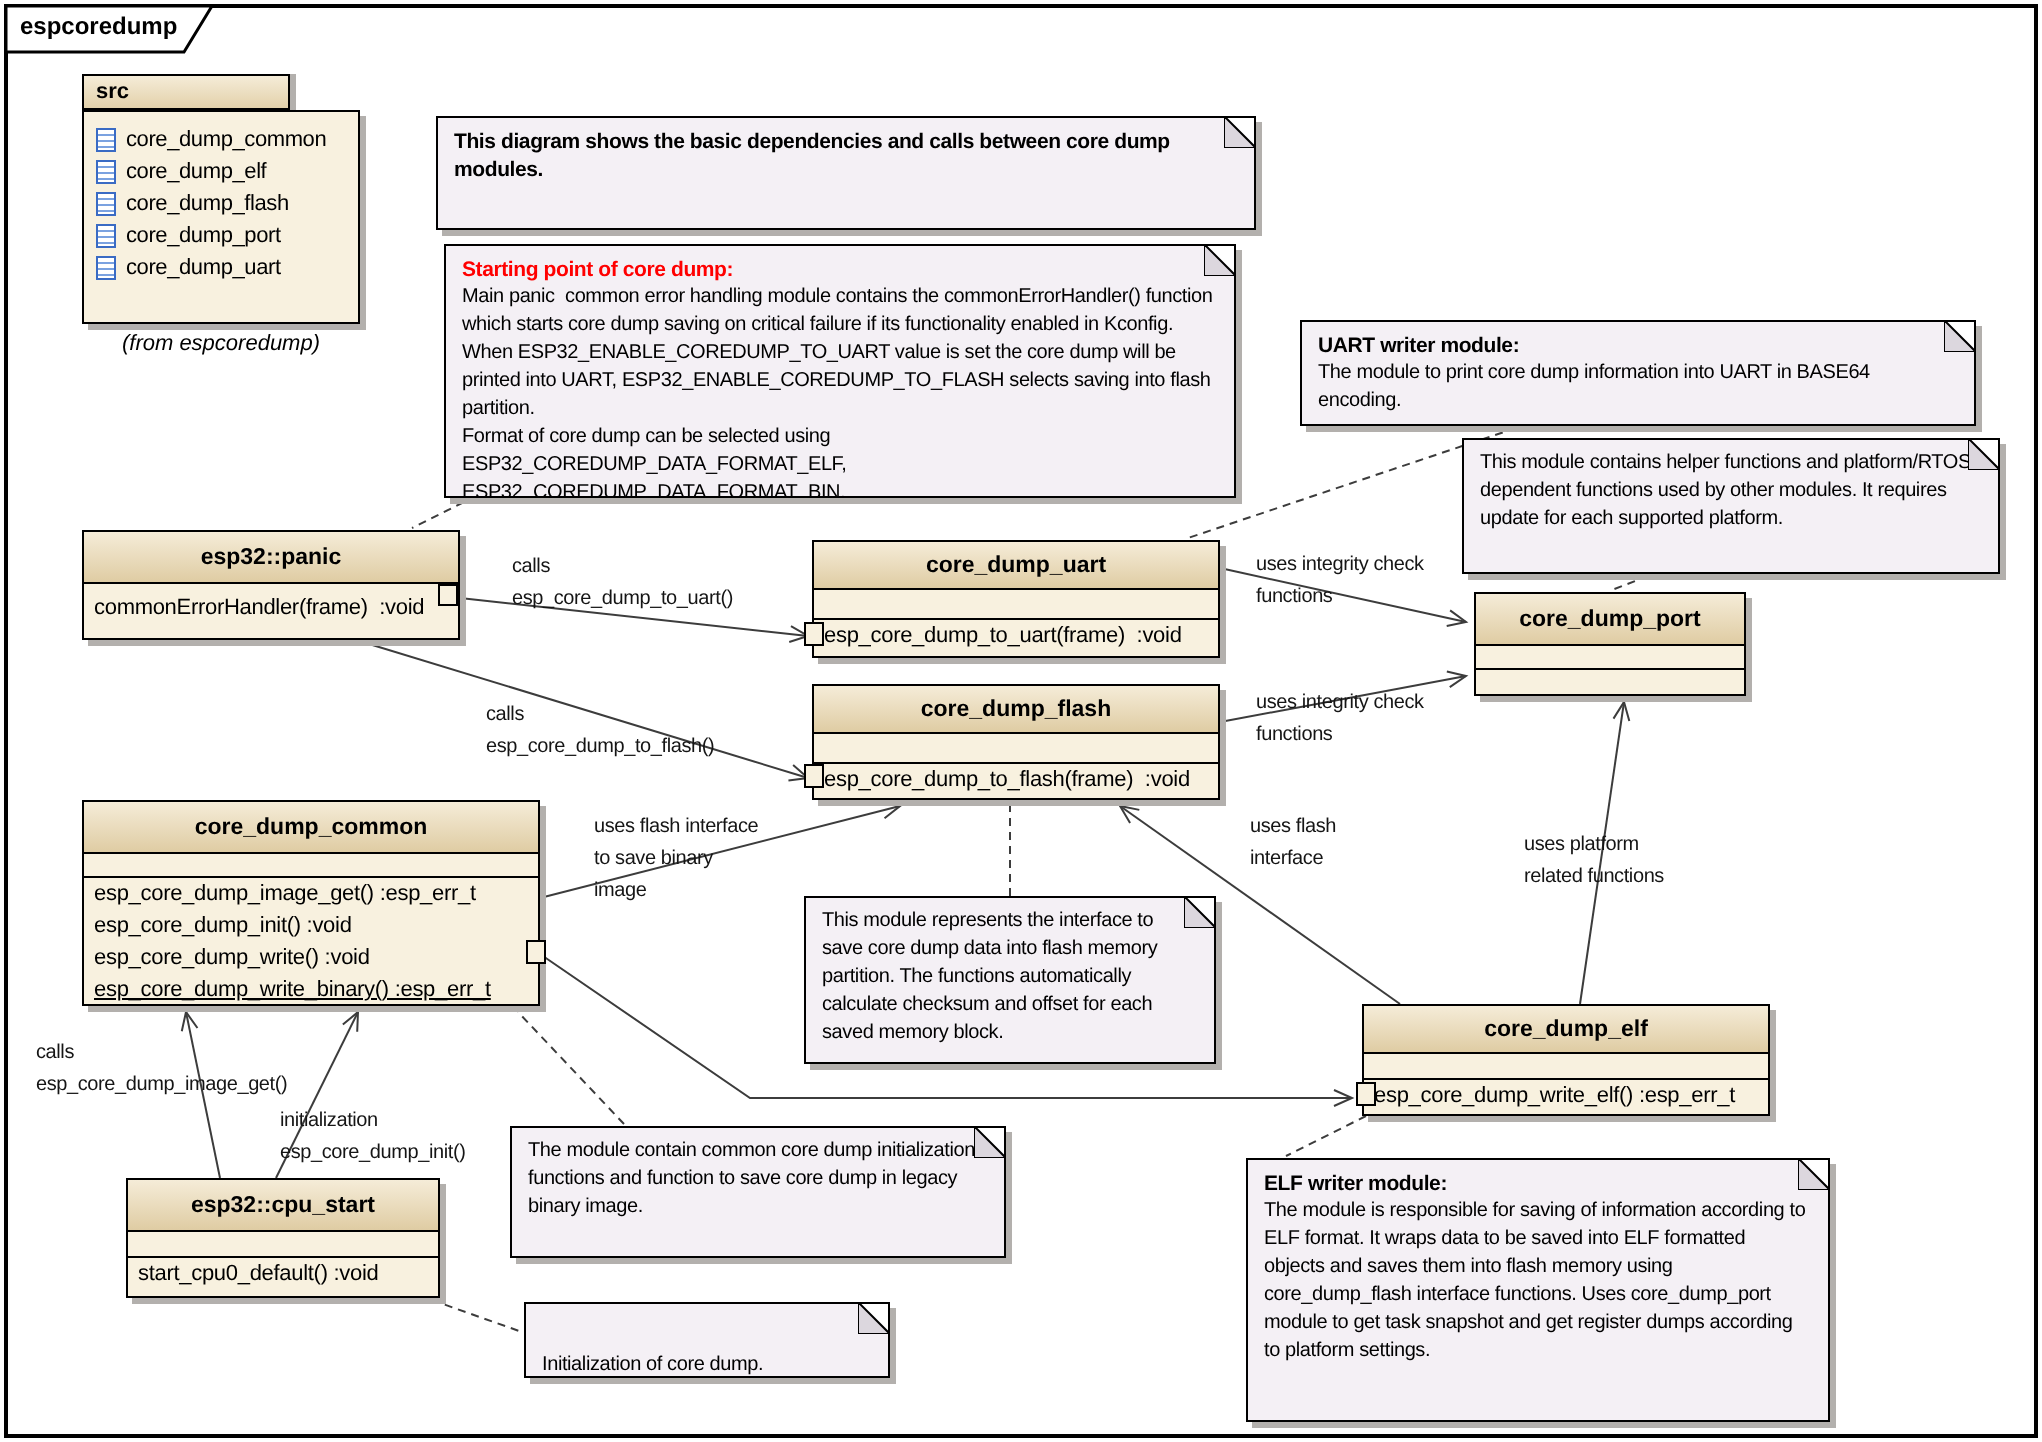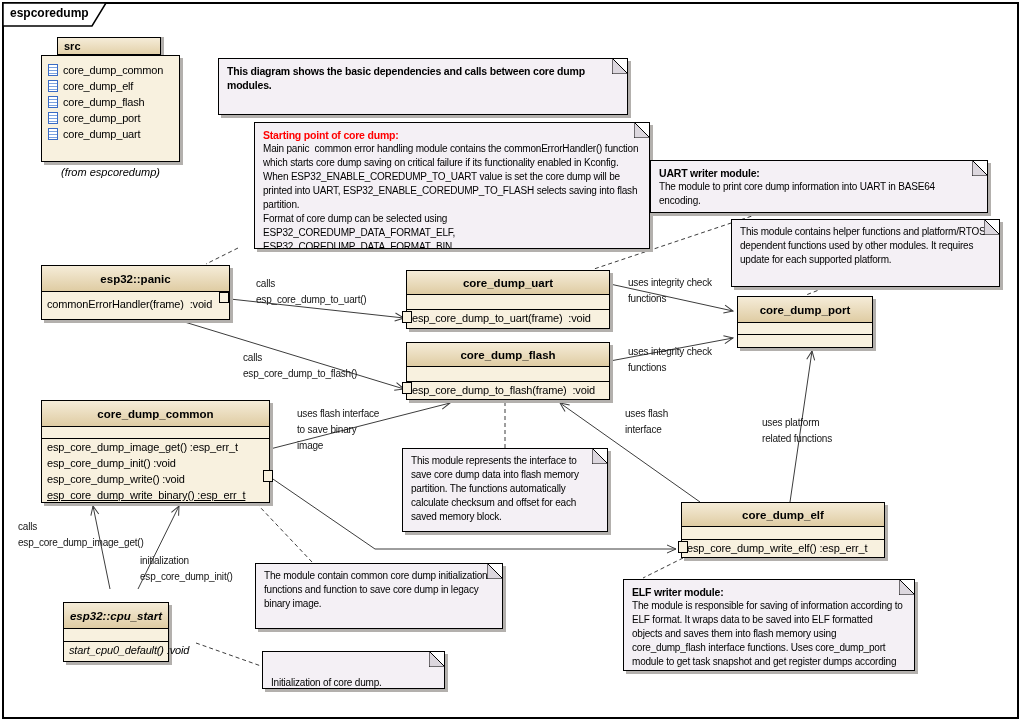--- a/index.html
+++ b/index.html
@@ -28,21 +28,21 @@
     box-shadow:3px 3px 0 #b3b0ad; z-index:2; padding:5px 10px 4px 8px;
     font-size:10px; line-height:14px; letter-spacing:-0.2px; overflow:hidden; }
   .note .tt { font-weight:bold; font-size:10.5px; }
   .note .bd { white-space:pre-wrap; }
   .red { color:#ff0000; }
   .fold { position:absolute; top:-1px; right:-1px; z-index:4; }
 
   
   .pkg-tab { position:absolute; left:41px; top:37px; width:104px; height:18px;
     border:1px solid #000; background:linear-gradient(#f5ecd8,#e3d1aa);
-    font-size:11px; font-weight:bold; padding:2px 0 0 6px; z-index:2; box-shadow:3px 0 0 #b3b0ad;margin-left:16px; }
+    font-size:11px; font-weight:bold; padding:2px 0 0 6px; z-index:2; box-shadow:3px 0 0 #b3b0ad; }
   .pkg-body { position:absolute; left:41px; top:55px; width:139px; height:107px;
     border:1px solid #000; background:#f8f1df; box-shadow:3px 3px 0 #b3b0ad; z-index:2; padding-top:6px; }
   .pkg-row { display:flex; align-items:center; gap:5px; height:16px; padding-left:6px; font-size:11px; letter-spacing:-0.2px; }
   .file-ic { width:10px; height:12px; border:1px solid #3a6bc4; flex:0 0 auto;
     background:repeating-linear-gradient(#ffffff 0 2px, #7ba2e0 2px 3px); }
   .pkg-from { position:absolute; left:41px; top:166px; width:139px; text-align:center;
     font-size:11px; font-style:italic; z-index:2; }
 
   
   .lbl { position:absolute; font-size:10px; line-height:16px; letter-spacing:-0.2px;
@@ -115,21 +115,21 @@
   <div class="pkg-from">(from espcoredump)</div>
 
   <div class="note" style="left:218px; top:40px; width:410px; height:57px;margin-top:18px;">
     <svg class="fold" width="16" height="16">
       <path d="M0,0 L16,0 L16,16 Z" fill="#ffffff"></path>
         <path d="M0,0 L16,16 L0,16 Z" fill="#dcd7de" stroke="#000" stroke-width="1"></path>
       </svg>
     <div class="tt">This diagram shows the basic dependencies and calls between core dump modules.</div>
   </div>
 
-  <div class="note" style="left:222px; top:122px; width:396px; height:127px;margin-left:32px;">
+  <div class="note" style="left:222px; top:122px; width:396px; height:127px;">
     <svg class="fold" width="16" height="16">
       <path d="M0,0 L16,0 L16,16 Z" fill="#ffffff"></path>
         <path d="M0,0 L16,16 L0,16 Z" fill="#dcd7de" stroke="#000" stroke-width="1"></path>
       </svg>
     <div class="tt red">Starting point of core dump:</div>
     <div class="bd">Main panic  common error handling module contains the commonErrorHandler() function which starts core dump saving on critical failure if its functionality enabled in Kconfig.
 When ESP32_ENABLE_COREDUMP_TO_UART value is set the core dump will be printed into UART, ESP32_ENABLE_COREDUMP_TO_FLASH selects saving into flash partition.
 Format of core dump can be selected using ESP32_COREDUMP_DATA_FORMAT_ELF, ESP32_COREDUMP_DATA_FORMAT_BIN.</div>
   </div>
 
@@ -167,21 +167,21 @@
   </div>
 
   <div class="note" style="left:262px; top:651px; width:183px; height:38px; padding-top:24px;">
     <svg class="fold" width="16" height="16">
       <path d="M0,0 L16,0 L16,16 Z" fill="#ffffff"></path>
         <path d="M0,0 L16,16 L0,16 Z" fill="#dcd7de" stroke="#000" stroke-width="1"></path>
       </svg>
     <div class="bd">Initialization of core dump.</div>
   </div>
 
-  <div class="note" style="left:623px; top:579px; width:292px; height:92px;">
+  <div class="note" style="left:623px; top:579px; width:292px; height:132px;">
     <svg class="fold" width="16" height="16">
       <path d="M0,0 L16,0 L16,16 Z" fill="#ffffff"></path>
         <path d="M0,0 L16,16 L0,16 Z" fill="#dcd7de" stroke="#000" stroke-width="1"></path>
       </svg>
     <div class="tt">ELF writer module:</div>
     <div class="bd">The module is responsible for saving of information according to ELF format. It wraps data to be saved into ELF formatted objects and saves them into flash memory using core_dump_flash interface functions. Uses core_dump_port module to get task snapshot and get register dumps according to platform settings.</div>
   </div>
 
   <div class="cls" style="left:41px; top:265px; width:189px; height:55px;">
     <div class="hd" style="height:26px;">esp32::panic</div>
@@ -219,21 +219,21 @@
   </div>
   <div class="portbox" style="left:263px; top:470px; width:10px; height:12px;"></div>
 
   <div class="cls" style="left:681px; top:502px; width:204px; height:56px;">
     <div class="hd" style="height:24px;">core_dump_elf</div>
     <div class="cmp" style="height:13px;"></div>
     <div class="m">esp_core_dump_write_elf() :esp_err_t</div>
   </div>
   <div class="portbox" style="left:678px; top:541px; width:10px; height:12px;"></div>
 
-  <div class="cls" style="left:63px; top:602px; width:106px; height:60px;font-style:italic;">
+  <div class="cls" style="left:63px; top:589px; width:157px; height:60px;">
     <div class="hd" style="height:26px;">esp32::cpu_start</div>
     <div class="cmp" style="height:13px;"></div>
     <div class="m">start_cpu0_default() :void</div>
   </div>
 
   <div class="lbl" style="left:256px; top:276px;">calls
 esp_core_dump_to_uart()</div>
   <div class="lbl" style="left:243px; top:350px;">calls
 esp_core_dump_to_flash()</div>
   <div class="lbl" style="left:628px; top:275px;">uses integrity check

